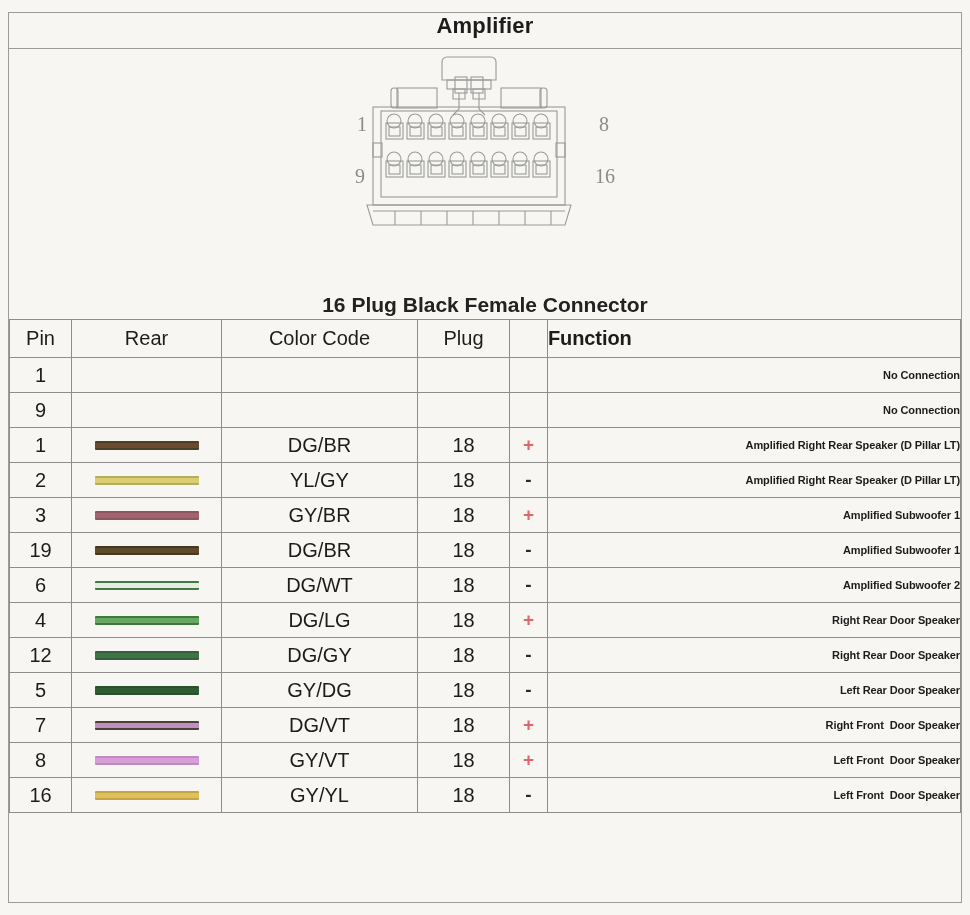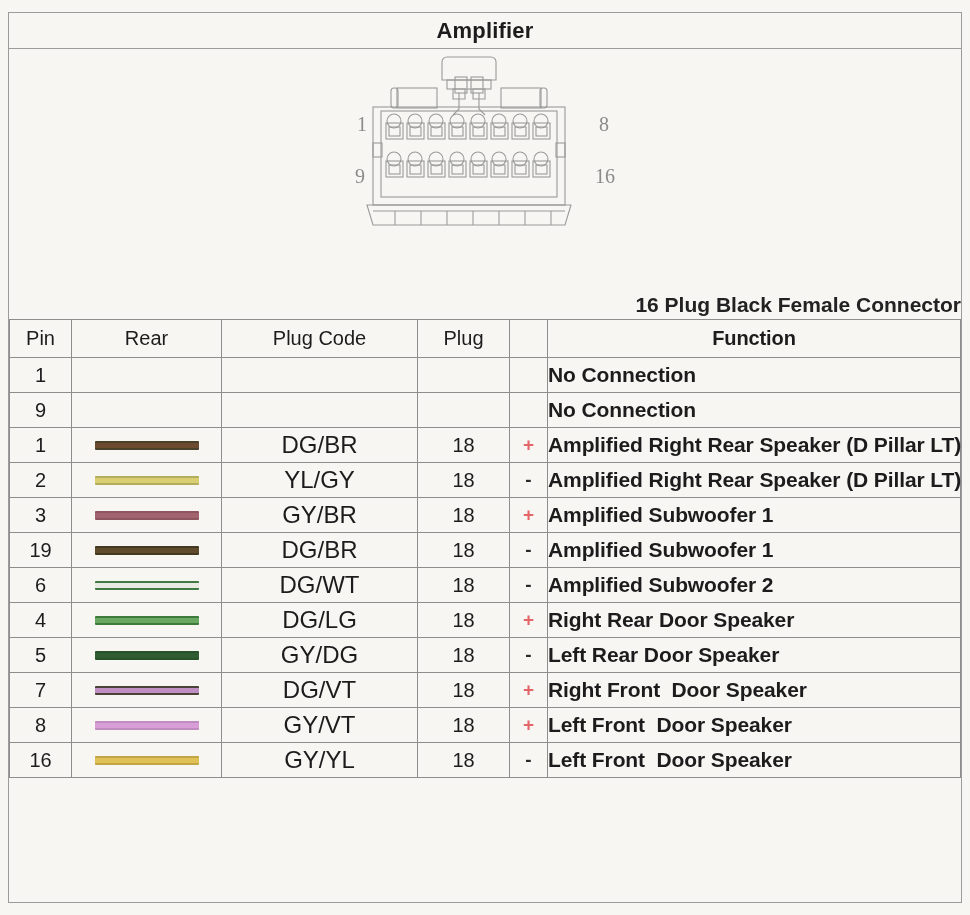--- a/index.html
+++ b/index.html
@@ -27,21 +27,21 @@
     height: 891px;
     border: 1px solid #9b9b9b;
     box-sizing: border-box;
     background: #f7f6f3;
   }
   
   .title-row {
     height: 36px;
     border-bottom: 1px solid #9b9b9b;
     display: flex;
-    align-items: center;
+    align-items: flex-start;
     justify-content: center;
     box-sizing: border-box;
   }
   .title-text {
     font-size: 22px;
     font-weight: bold;
     color: #1c1c1c;
     letter-spacing: 0.2px;
     font-family: "Liberation Sans", sans-serif;
   }
@@ -73,21 +73,21 @@
   .pin-1  { left: 2px;   top: 58px; }
   .pin-9  { left: 0px;   top: 110px; }
   .pin-8  { right: 6px;  top: 58px; }
   .pin-16 { right: 0px;  top: 110px; }
 
   .subtitle-row {
     position: absolute;
     left: 0;
     right: 0;
     bottom: 2px;
-    text-align: right;
+    text-align: center;
   }
   .subtitle-text {
     font-size: 21px;
     font-weight: bold;
     color: #222222;
     font-family: "Liberation Sans", sans-serif;
   }
 
   
   table.pins {
@@ -110,24 +110,24 @@
   }
   th.h-function {
     font-weight: bold !important;
     font-size: 20px;
   }
   table.pins tbody td {
     height: 35px;
   }
   .c-pin     { width: 62px;  text-align: center; font-size: 20px; color: #1c1c1c; }
   .c-color   { width: 150px; }
-  .c-code    { width: 196px; text-align: center; font-size: 24px; color: #1c1c1c; }
+  .c-code    { width: 196px; text-align: center; font-size: 20px; color: #1c1c1c; }
   .c-gauge   { width: 92px;  text-align: center; font-size: 20px; color: #1c1c1c; }
   .c-pol     { width: 38px;  text-align: center; font-size: 19px; font-weight: bold; }
-  .c-func    { text-align: left; font-size: 21px; font-weight: bold; color: #1c1c1c;
+  .c-func    { text-align: right; font-size: 11px; font-weight: bold; color: #1c1c1c;
                padding-left: 9px; letter-spacing: -0.1px; }
   .pol-plus  { color: #e2656a; }
   .pol-minus { color: #2a2a2a; }
 
   
   .swatch-holder {
     display: flex;
     align-items: center;
     justify-content: center;
     height: 100%;
@@ -294,24 +294,24 @@
       <div class="subtitle-row">
         <span class="subtitle-text">16 Plug Black Female Connector</span>
       </div>
     </div>
 
     <table class="pins">
       <thead>
         <tr>
           <th class="c-pin">Pin</th>
           <th class="c-color">Rear</th>
-          <th class="c-code">Plug Code</th>
+          <th class="c-code">Color Code</th>
           <th class="c-gauge">Plug</th>
           <th class="c-pol"></th>
-          <th class="c-func h-function" style="text-align:center; padding-left:0;">Function</th>
+          <th class="c-func h-function" style="text-align:left; padding-left:0;">Function</th>
         </tr>
       </thead>
       <tbody id="pin-rows">
           <tr>
             <td class="c-pin">1</td>
             <td class="c-color"></td>
             <td class="c-code"></td>
             <td class="c-gauge"></td>
             <td class="c-pol "></td>
             <td class="c-func" style="white-space: pre;">No Connection</td>
@@ -390,20 +390,32 @@
               <div class="swatch-holder">
                 <div class="wire striped" style="--base: #69a862; --stripe: #3d7a3c;"></div>
               </div>
             </td>
             <td class="c-code">DG/LG</td>
             <td class="c-gauge">18</td>
             <td class="c-pol pol-plus">+</td>
             <td class="c-func" style="white-space: pre;">Right Rear Door Speaker</td>
           </tr>
           <tr>
+            <td class="c-pin">12</td>
+            <td class="c-color">
+              <div class="swatch-holder">
+                <div class="wire striped" style="--base: #3f7247; --stripe: #35603c;"></div>
+              </div>
+            </td>
+            <td class="c-code">DG/GY</td>
+            <td class="c-gauge">18</td>
+            <td class="c-pol pol-minus">-</td>
+            <td class="c-func" style="white-space: pre;">Right Rear Door Speaker</td>
+          </tr>
+          <tr>
             <td class="c-pin">5</td>
             <td class="c-color">
               <div class="swatch-holder">
                 <div class="wire striped" style="--base: #2f5c33; --stripe: #27522c;"></div>
               </div>
             </td>
             <td class="c-code">GY/DG</td>
             <td class="c-gauge">18</td>
             <td class="c-pol pol-minus">-</td>
             <td class="c-func" style="white-space: pre;">Left Rear Door Speaker</td>

